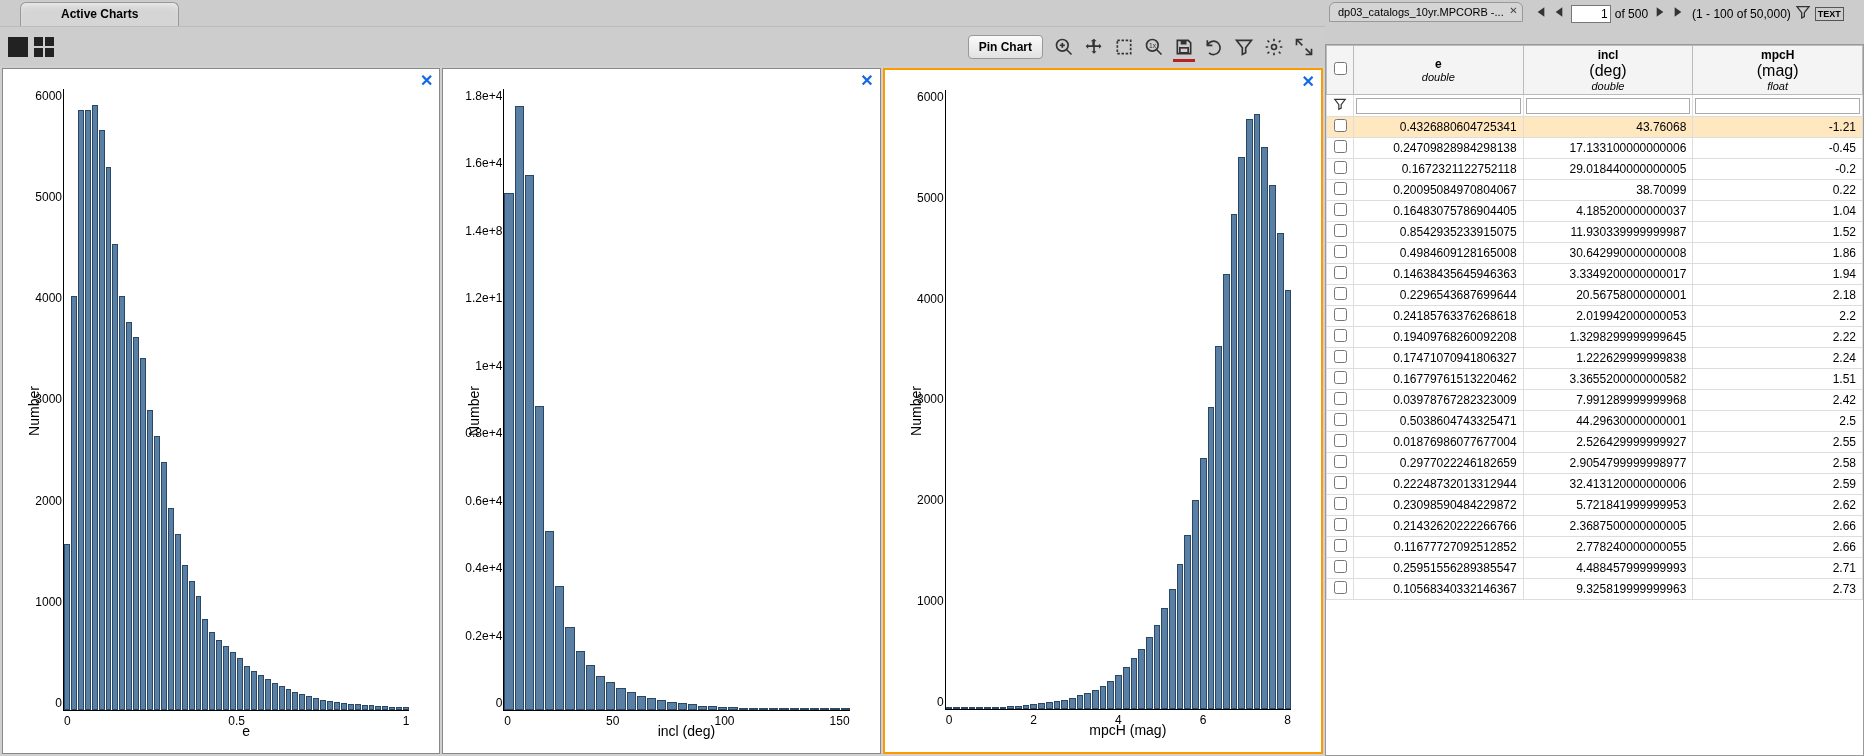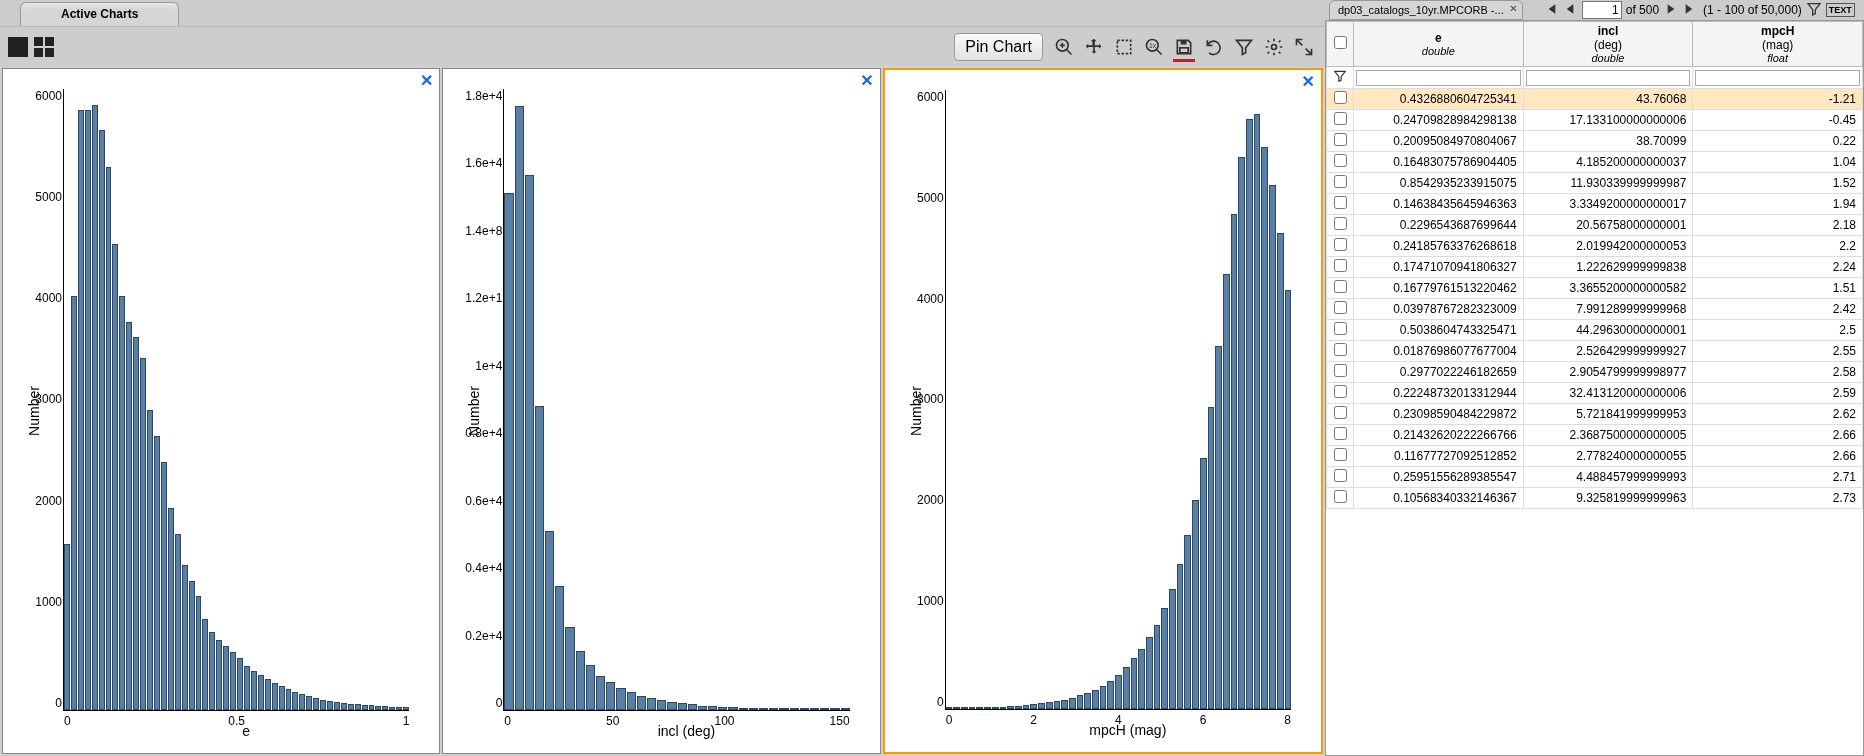--- a/index.html
+++ b/index.html
@@ -43,21 +43,22 @@
   .view-toggle .square { width: 20px; height: 20px; background: #222; }
   .view-toggle .grid { display: grid; grid-template-columns: 9px 9px; grid-template-rows: 9px 9px; gap: 2px; }
   .view-toggle .grid div { background: #222; }
   .spacer { flex: 1; }
   .btn {
     background: linear-gradient(#fafafa,#e2e2e2);
     border: 1px solid #999;
     border-radius: 4px;
     padding: 4px 10px;
     cursor: pointer;
-    font-size: 16px;
+    font-size: 12px;
+    font-weight: bold;
   }
   .icon-row { display: flex; gap: 4px; align-items: center; margin-left: 8px; }
   .icon-btn {
     width: 26px; height: 26px; display: flex; align-items: center; justify-content: center;
     cursor: pointer; color: #333;
   }
   .charts-area {
     flex: 1;
     background: #d0d0d0;
     display: flex;
@@ -108,21 +109,21 @@
   .xticks { position: absolute; left: 0; right: 0; bottom: -18px; display: flex; justify-content: space-between; font-size: 12px; }
   .bars { position: absolute; left: 0; right: 0; bottom: 0; top: 0; display: flex; align-items: flex-end; gap: 1px; }
   .bar {
     background: #5a7fa4;
     border: 1px solid #2a4764;
     flex: 1;
     min-width: 3px;
   }
   
   .rtab-row {
-    display: flex; align-items: center; background: #ccc; padding: 2px 4px; gap: 15px; height: 20px;
+    display: flex; align-items: flex-start; background: #ccc; padding: 2px 4px; gap: 4px; height: 44px;
   }
   .rtab {
     background: #d5d5d5;
     border: 1px solid #999;
     border-radius: 6px 6px 0 0;
     padding: 3px 18px 3px 8px;
     font-size: 11px;
     position: relative;
     max-width: 200px;
     overflow: hidden;
@@ -136,21 +137,21 @@
   .page-input { width: 40px; text-align: right; border: 1px solid #777; background: #fff; padding: 1px 2px; font-size: 12px; }
   .table-wrap { flex: 1; overflow: auto; background: #fff; border: 1px solid #999; }
   table { border-collapse: collapse; width: 100%; font-size: 12px; }
   th {
     background: #f4f4f4;
     border: 1px solid #bbb;
     padding: 2px 4px;
     font-weight: bold;
   }
   th .sub { font-weight: normal; font-style: italic; display: block; font-size: 11px; }
-  th .u { font-weight: normal; font-size: 12px; display: block; }
+  th .u { font-weight: normal; font-size: 16px; display: block; }
   td {
     border: 1px solid #ddd;
     padding: 2px 6px;
     text-align: right;
   }
   td.ck { text-align: center; width: 24px; }
   tr.sel { background: #ffe7bf !important; }
   td.filter { background: #fff; padding: 2px; }
   td.filter input { width: 100%; border: 1px solid #aaa; padding: 1px; font-size: 11px; }
   .ck input { accent-color: #999; }
@@ -502,53 +503,71 @@
             <td>-1.21</td>
           </tr>
           <tr>
             <td class="ck"><input type="checkbox" style=""></td>
             <td>0.24709828984298138</td>
             <td>17.133100000000006</td>
             <td>-0.45</td>
           </tr>
           <tr>
             <td class="ck"><input type="checkbox" style=""></td>
+            <td>0.1672321122752118</td>
+            <td>29.018440000000005</td>
+            <td>-0.2</td>
+          </tr>
+          <tr>
+            <td class="ck"><input type="checkbox" style=""></td>
             <td>0.20095084970804067</td>
             <td>38.70099</td>
             <td>0.22</td>
           </tr>
           <tr>
             <td class="ck"><input type="checkbox" style=""></td>
             <td>0.16483075786904405</td>
             <td>4.185200000000037</td>
             <td>1.04</td>
           </tr>
           <tr>
             <td class="ck"><input type="checkbox" style=""></td>
             <td>0.8542935233915075</td>
             <td>11.930339999999987</td>
             <td>1.52</td>
           </tr>
           <tr>
             <td class="ck"><input type="checkbox" style=""></td>
+            <td>0.4984609128165008</td>
+            <td>30.642990000000008</td>
+            <td>1.86</td>
+          </tr>
+          <tr>
+            <td class="ck"><input type="checkbox" style=""></td>
             <td>0.14638435645946363</td>
             <td>3.3349200000000017</td>
             <td>1.94</td>
           </tr>
           <tr>
             <td class="ck"><input type="checkbox" style=""></td>
             <td>0.2296543687699644</td>
             <td>20.56758000000001</td>
             <td>2.18</td>
           </tr>
           <tr>
             <td class="ck"><input type="checkbox" style=""></td>
             <td>0.24185763376268618</td>
             <td>2.019942000000053</td>
             <td>2.2</td>
+          </tr>
+          <tr>
+            <td class="ck"><input type="checkbox" style=""></td>
+            <td>0.19409768260092208</td>
+            <td>1.3298299999999645</td>
+            <td>2.22</td>
           </tr>
           <tr>
             <td class="ck"><input type="checkbox" style=""></td>
             <td>0.17471070941806327</td>
             <td>1.222629999999838</td>
             <td>2.24</td>
           </tr>
           <tr>
             <td class="ck"><input type="checkbox" style=""></td>
             <td>0.16779761513220462</td>

